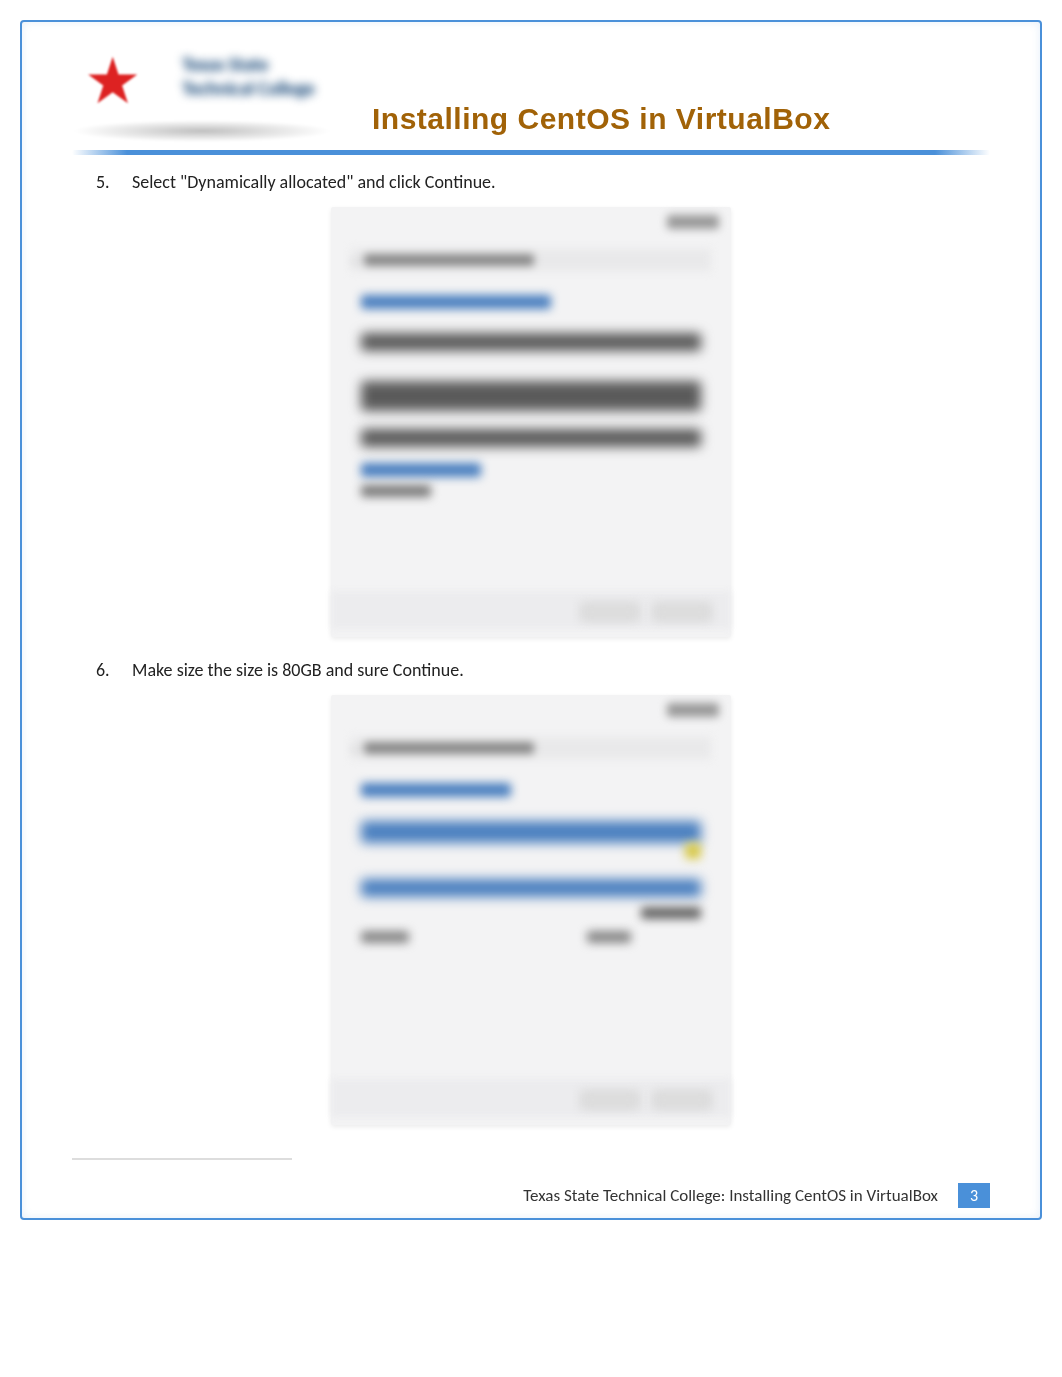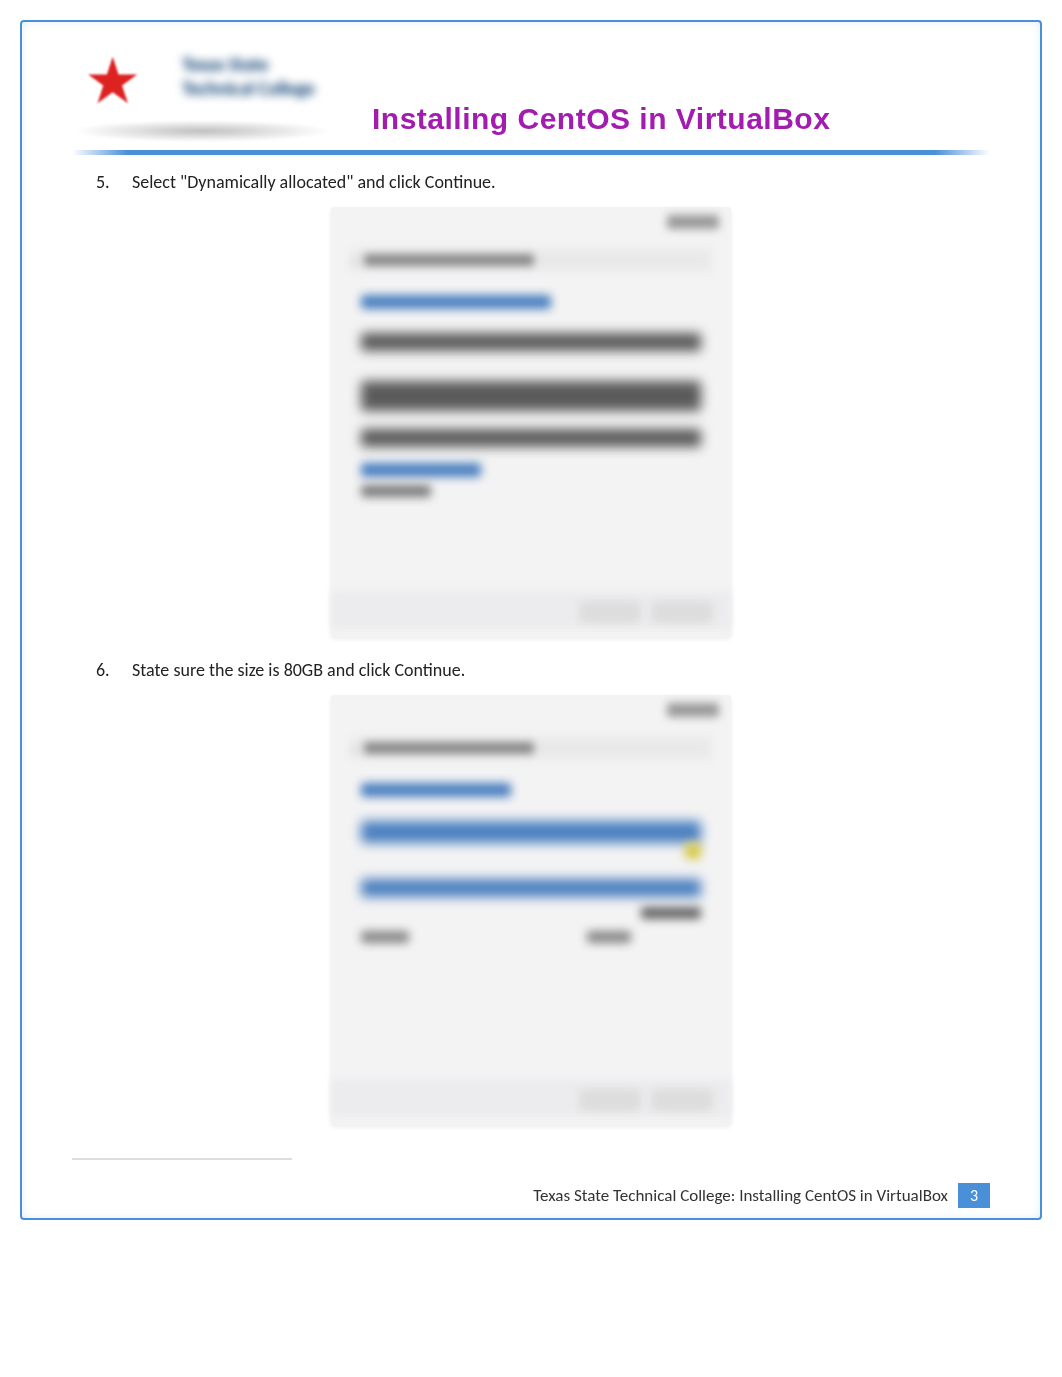--- a/index.html
+++ b/index.html
@@ -32,21 +32,21 @@
       position: relative;
       filter: blur(1px);
     }
     .logo-star { color:#d22; font-size:64px; position:absolute; left:12px; top:0; }
     .logo-shadow { position:absolute; left:0; bottom:0; width:260px; height:22px; background: radial-gradient(ellipse at center, rgba(0,0,0,0.25), rgba(0,0,0,0) 70%); border-radius:50%; }
     .logo-text { position:absolute; left:110px; top:10px; font-size:20px; font-weight:bold; color:#1a4a7a; letter-spacing:-0.5px; filter: blur(4px); }
     .doc-title {
       font-family: Impact, "Arial Black", sans-serif;
       font-weight: bold;
       font-size: 30px;
-      color: #a21caf;
+      color: #a16207;
       letter-spacing: 0.5px;
       margin-bottom: 6px;
     }
     .hr-blue {
       height: 5px;
       background: linear-gradient(to right, rgba(74,144,217,0) 0%, #4a90d9 6%, #4a90d9 94%, rgba(74,144,217,0) 100%);
       border-radius: 2px;
       margin-bottom: 16px;
     }
     .step {
@@ -89,21 +89,21 @@
     .sc2-line2 { position:absolute; top:184px; left:30px; right:30px; height:18px; background:#4a7fbf; border-radius:3px; filter:blur(6px); }
     .sc2-size { position:absolute; top:212px; right:30px; width:60px; height:12px; background:#666; border-radius:3px; filter:blur(5px); }
     .sc2-min { position:absolute; top:236px; left:30px; width:48px; height:12px; background:#888; border-radius:3px; filter:blur(5px); }
     .sc2-max { position:absolute; top:236px; right:100px; width:44px; height:12px; background:#888; border-radius:3px; filter:blur(5px); }
     .page-footer {
       position: absolute;
       bottom: 10px;
       right: 50px;
       display: flex;
       align-items: center;
-      gap: 10px;
+      gap: 20px;
       font-size: 17px;
       color: #333;
     }
     .page-badge {
       background: #4a90d9;
       color: #fff;
       padding: 3px 12px;
       font-size: 16px;
     }
     .footer-hr { position:absolute; bottom:58px; left:50px; width:220px; height:2px; background: #ddd; }
@@ -145,21 +145,21 @@
     <div class="sc-radio1"></div>
     <div class="sc-radio2"></div>
     <div class="sc-footer"></div>
     <div class="sc-btn b1"></div>
     <div class="sc-btn b2"></div>
   </div>
 
   <div class="step">
     <span class="step-num">6.</span>
     <span>
-      <span>State sure the size is </span><span class="bold">80GB</span><span> and click </span><span class="bold">Continue</span><span>.</span>
+      <span>Make size the size is </span><span class="bold">80GB</span><span> and sure </span><span class="bold">Continue</span><span>.</span>
     </span>
   </div>
 
   <div class="screenshot" title="VirtualBox Create Virtual Hard Disk — File location and size (80.00 GB)">
     <div class="sc-title-bar"></div>
     <div class="sc-back">
         <span>‹</span>
         <span></span>
       </div>
     <div class="sc2-heading"></div>

